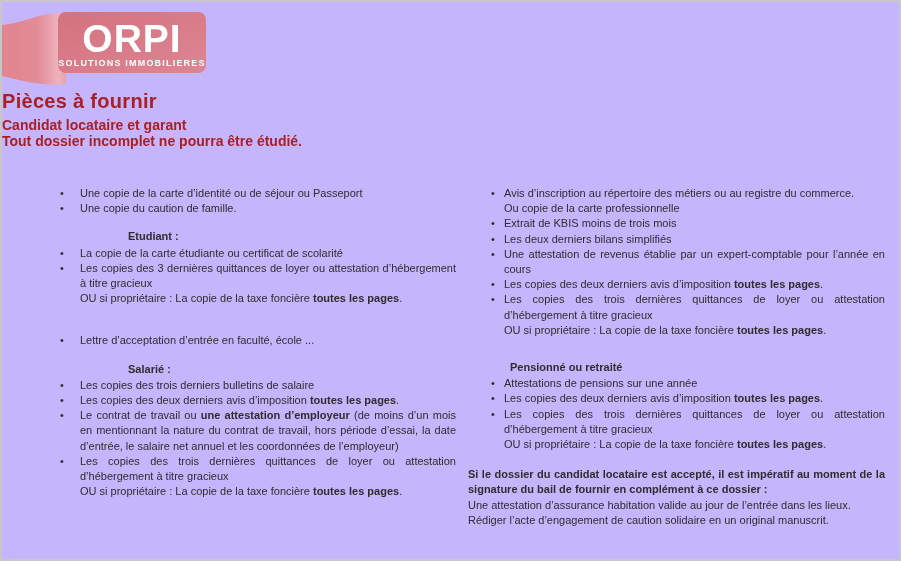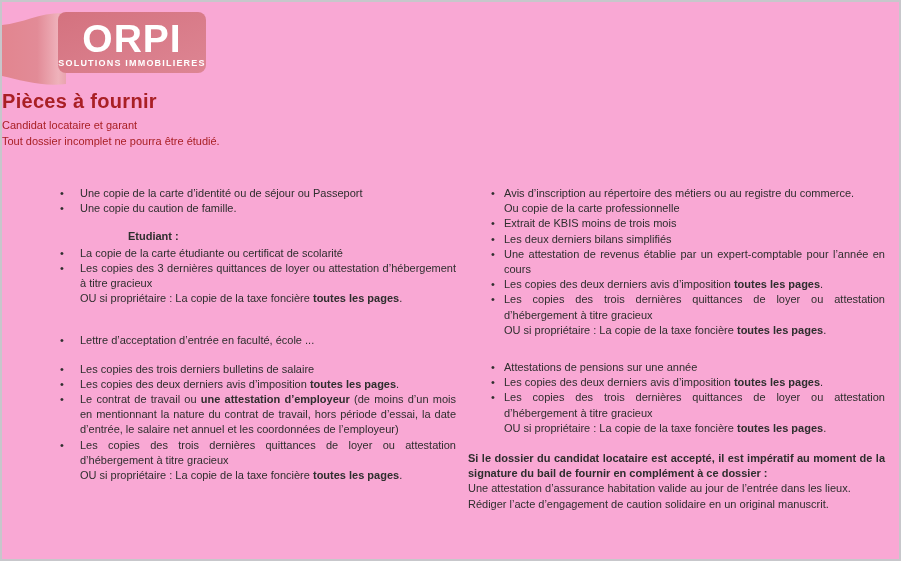--- a/index.html
+++ b/index.html
@@ -1,38 +1,38 @@
 <!DOCTYPE html>
 <html><head>
 <meta charset="utf-8">
 <style>
   * { margin: 0; padding: 0; box-sizing: border-box; }
   html, body { background: #e9e9e9; }
   .page {
     position: relative;
     width: 901px;
     height: 561px;
-    background: #f9a8d4;
+    background: #c4b5fd;
     border: 2px solid #c7c7cb;
     font-family: "Liberation Sans", sans-serif;
     color: #2e2e2e;
     overflow: hidden;
   }
   
   .logo { position: absolute; left: 0; top: 0; width: 212px; height: 88px; }
   
   .header {
     position: absolute; left: 0; top: 88px; width: 100%;
   }
   .title {
     font-size: 20px; font-weight: bold; letter-spacing: 0.3px;
     color: #a92025;
   }
   .subtitle {
-    font-size: 11px; font-weight: normal; color: #a92025;
+    font-size: 14px; font-weight: bold; color: #a92025;
     line-height: 14px; margin-top: 2px;
   }
   .subtitle.first { margin-top: 5px; }
   
   .col { position: absolute; top: 184px; font-size: 11px; line-height: 15.2px; }
   .col-left  { left: 38px;  width: 416px; }
   .col-right { left: 466px; width: 417px; }
   .heading { font-weight: bold; }
   .col-left  .heading.indented { margin-left: 88px; }
   .col-right .heading.indented { margin-left: 42px; }
@@ -109,20 +109,21 @@
       </li>
     </ul>
 
     <ul class="list mb-small">
       <li class="item">
         <span class="blt">•</span>
         <div class="itx">Lettre d’acceptation d’entrée en faculté, école ...</div>
       </li>
     </ul>
 
+    <div class="heading indented mb-tight">Salarié :</div>
     <ul class="list">
       <li class="item">
         <span class="blt">•</span>
         <div class="itx">Les copies des trois derniers bulletins de salaire</div>
       </li>
       <li class="item">
         <span class="blt">•</span>
         <div class="itx">Les copies des deux derniers avis d’imposition <b>toutes les pages</b>.</div>
       </li>
       <li class="item">
@@ -158,20 +159,21 @@
       <li class="item">
         <span class="blt">•</span>
         <div class="itx">Les copies des deux derniers avis d’imposition <b>toutes les pages</b>.</div>
       </li>
       <li class="item">
         <span class="blt">•</span>
         <div class="itx">Les copies des trois dernières quittances de loyer ou attestation d’hébergement à titre gracieux<br>OU si propriétaire : La copie de la taxe foncière <b>toutes les pages</b>.</div>
       </li>
     </ul>
 
+    <div class="heading indented mb-tight">Pensionné ou retraité</div>
     <ul class="list mb-pens">
       <li class="item">
         <span class="blt">•</span>
         <div class="itx">Attestations de pensions sur une année</div>
       </li>
       <li class="item">
         <span class="blt">•</span>
         <div class="itx">Les copies des deux derniers avis d’imposition <b>toutes les pages</b>.</div>
       </li>
       <li class="item">

